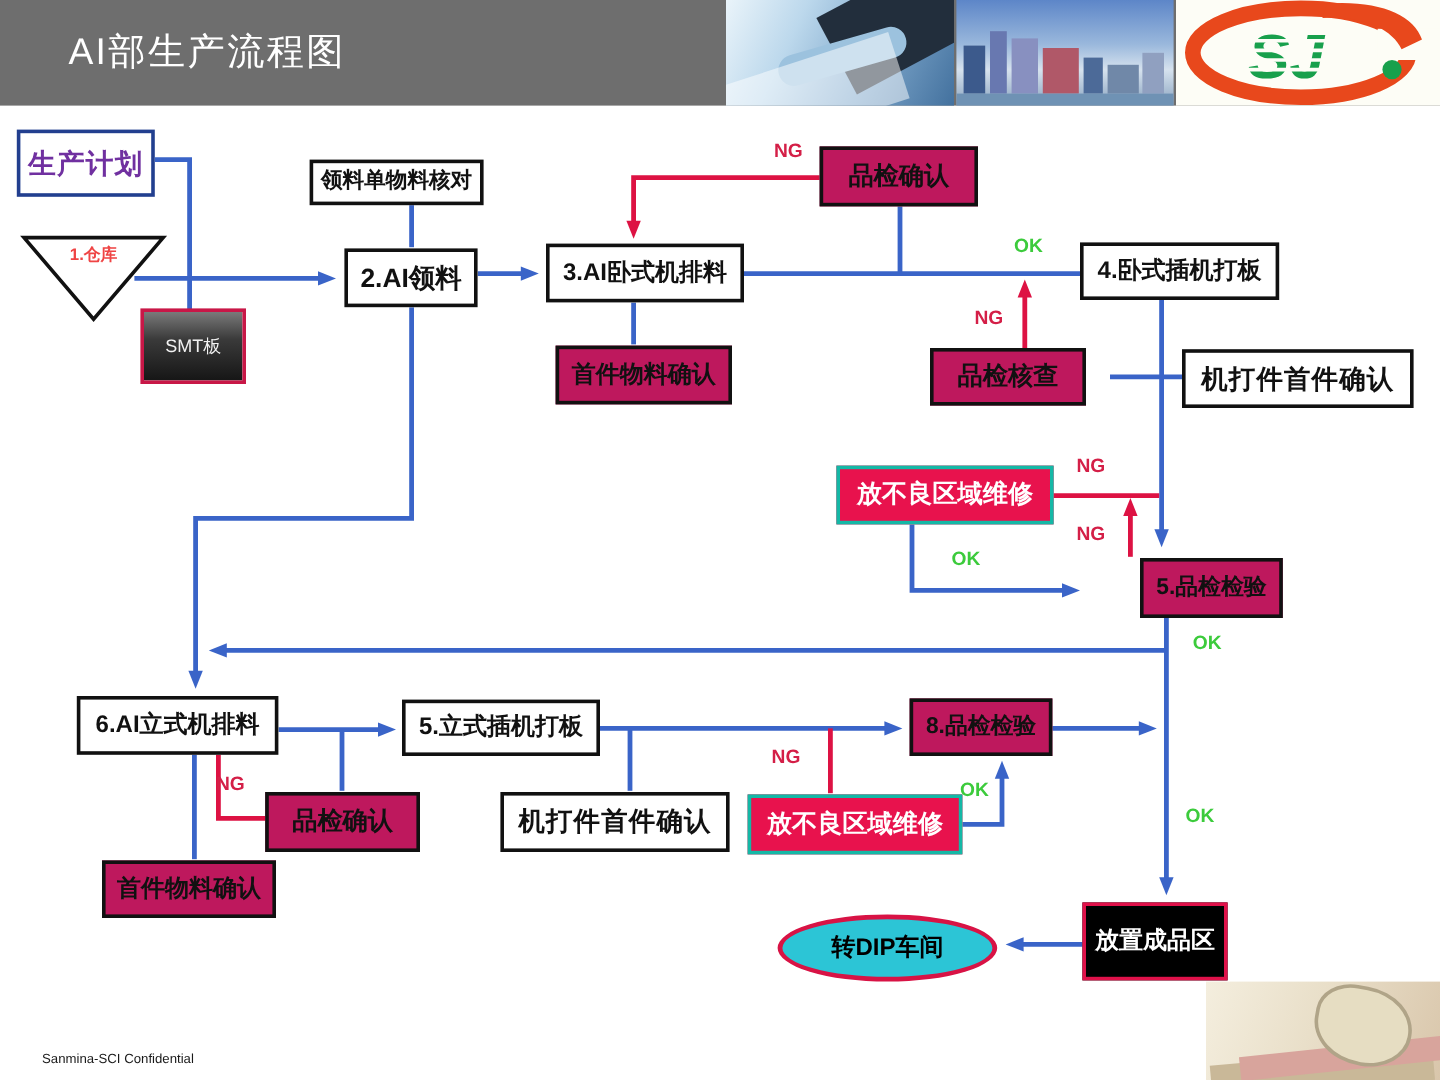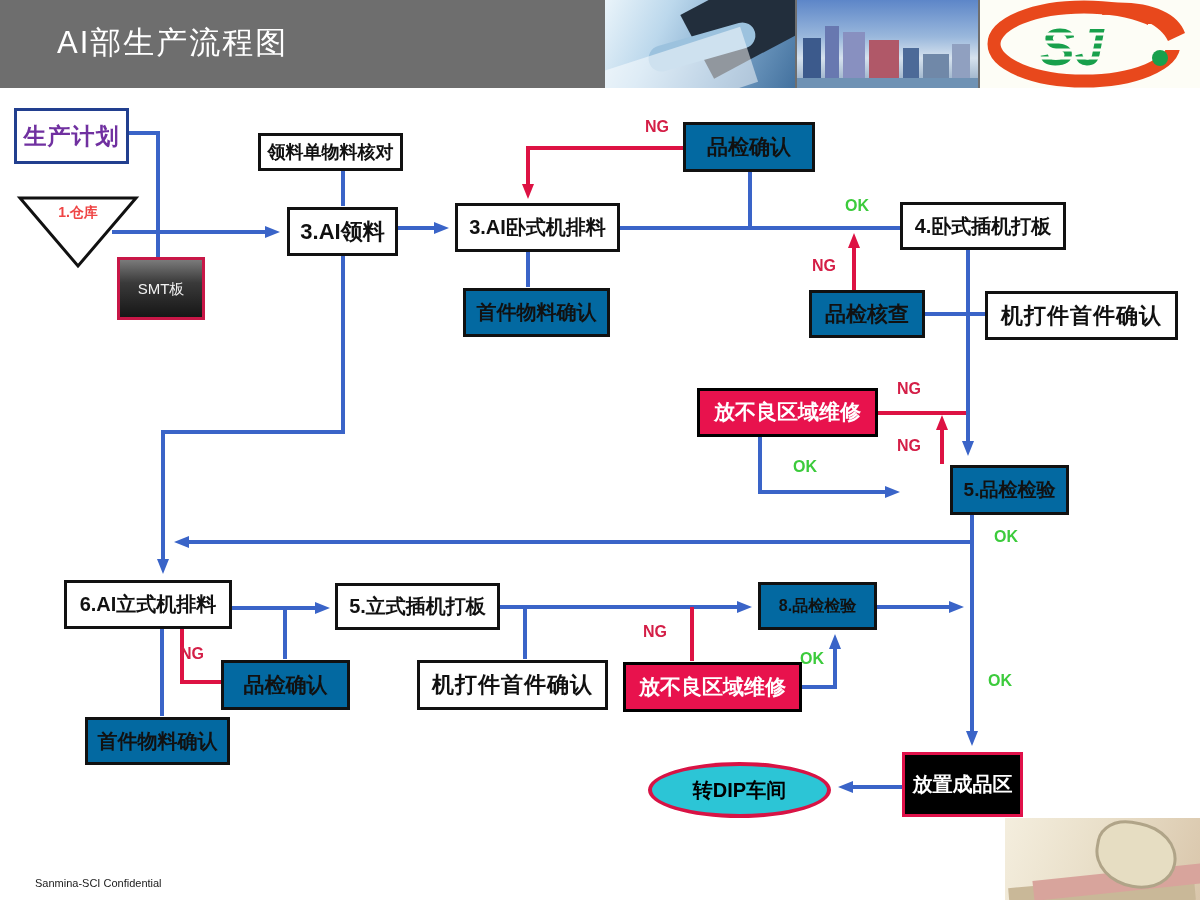--- a/index.html
+++ b/index.html
@@ -23,22 +23,22 @@
   .b5{left:106px;width:16px;height:30px;background:#4c6a98;}
   .b6{left:126px;width:26px;height:24px;background:#7088a8;}
   .b7{left:155px;width:18px;height:34px;background:#90a0c0;}
   .water{position:absolute;bottom:0;left:0;width:181px;height:10px;background:#6f92b4;}
   .logobox{left:980px;width:220px;background:#fdfdf6;}
 
   
   .node{position:absolute;box-sizing:border-box;display:flex;align-items:center;justify-content:center;
         text-align:center;z-index:2;font-weight:600;font-size:20px;line-height:1.05;}
   .white{background:#fff;border:3px solid #111;color:#111;}
-  .green{background:#0369a1;border:3px solid #111;color:#111;}
-  .redbox{background:#e8124d;border:3px solid #000000;color:#fff;}
+  .green{background:#be185d;border:3px solid #111;color:#111;}
+  .redbox{background:#e8124d;border:3px solid #14b8a6;color:#fff;}
   .plan{background:#fff;border:3px solid #223f8f;color:#7030a0;font-size:23px;letter-spacing:1px;}
   .smt{background:linear-gradient(180deg,#7a7a7a 0%,#3a3a3a 40%,#161616 100%);border:3px solid #c81747;color:#f2f2f2;font-size:15px;font-weight:400;}
   .dip{background:#2cc5d6;border:4px solid #d81345;border-radius:50%;color:#000;font-weight:700;}
   .finished{background:#000000;border:3px solid #e0114a;color:#fff;}
   .tri-label{position:absolute;z-index:3;font-weight:700;font-size:14px;color:#ef4444;text-align:center;}
 
   
   .flag{position:absolute;z-index:3;font-weight:700;font-size:16px;}
   .ng{color:#d41f47;}
   .ok{color:#3ccb3c;}
@@ -142,45 +142,45 @@
       <polyline points="692,607 692,661"></polyline>
     </g>
   </svg>
 
   <div class="node plan" style="left:14px;top:108px;width:115px;height:56px;">生产计划</div>
 
   <div class="tri-label" style="left:34px;top:204px;width:88px;">1.仓库</div>
 
   <div class="node smt" style="left:117px;top:257px;width:88px;height:63px;">SMT板</div>
 
-  <div class="node white" style="left:258px;top:133px;width:145px;height:38px;font-size:18px;">领料单物料核对</div>
-
-  <div class="node white" style="left:287px;top:207px;width:111px;height:49px;font-size:22px;">3.AI领料</div>
+  <div class="node white" style="left:258px;top:133px;width:145px;height:38px;font-size:18px;font-family:Liberation Mono, monospace;">领料单物料核对</div>
+
+  <div class="node white" style="left:287px;top:207px;width:111px;height:49px;font-size:22px;">2.AI领料</div>
 
   <div class="node white" style="left:455px;top:203px;width:165px;height:49px;">3.AI卧式机排料</div>
 
   <div class="node green" style="left:683px;top:122px;width:132px;height:50px;font-size:21px;">品检确认</div>
 
   <div class="node white" style="left:900px;top:202px;width:166px;height:48px;">4.卧式插机打板</div>
 
   <div class="node green" style="left:463px;top:288px;width:147px;height:49px;">首件物料确认</div>
 
-  <div class="node green" style="left:809px;top:290px;width:116px;height:48px;font-size:21px;">品检核查</div>
+  <div class="node green" style="left:775px;top:290px;width:130px;height:48px;font-size:21px;">品检核查</div>
 
   <div class="node white" style="left:985px;top:291px;width:193px;height:49px;font-size:22px;letter-spacing:1px;">机打件首件确认</div>
 
   <div class="node redbox" style="left:697px;top:388px;width:181px;height:49px;font-size:21px;">放不良区域维修</div>
 
   <div class="node green" style="left:905px;top:465px;width:119px;height:50px;font-size:19px;margin-left:45px;">5.品检检验</div>
 
   <div class="node white" style="left:64px;top:580px;width:168px;height:49px;">6.AI立式机排料</div>
 
   <div class="node white" style="left:335px;top:583px;width:165px;height:47px;">5.立式插机打板</div>
 
-  <div class="node green" style="left:758px;top:582px;width:119px;height:48px;font-size:16px;">8.品检检验</div>
+  <div class="node green" style="left:758px;top:582px;width:119px;height:48px;font-size:19px;">8.品检检验</div>
 
   <div class="node green" style="left:221px;top:660px;width:129px;height:50px;font-size:21px;">品检确认</div>
 
   <div class="node white" style="left:417px;top:660px;width:191px;height:50px;font-size:22px;letter-spacing:1px;">机打件首件确认</div>
 
   <div class="node redbox" style="left:623px;top:662px;width:179px;height:50px;font-size:21px;">放不良区域维修</div>
 
   <div class="node green" style="left:85px;top:717px;width:145px;height:48px;">首件物料确认</div>
 
   <div class="node dip" style="left:648px;top:762px;width:183px;height:56px;">转DIP车间</div>

